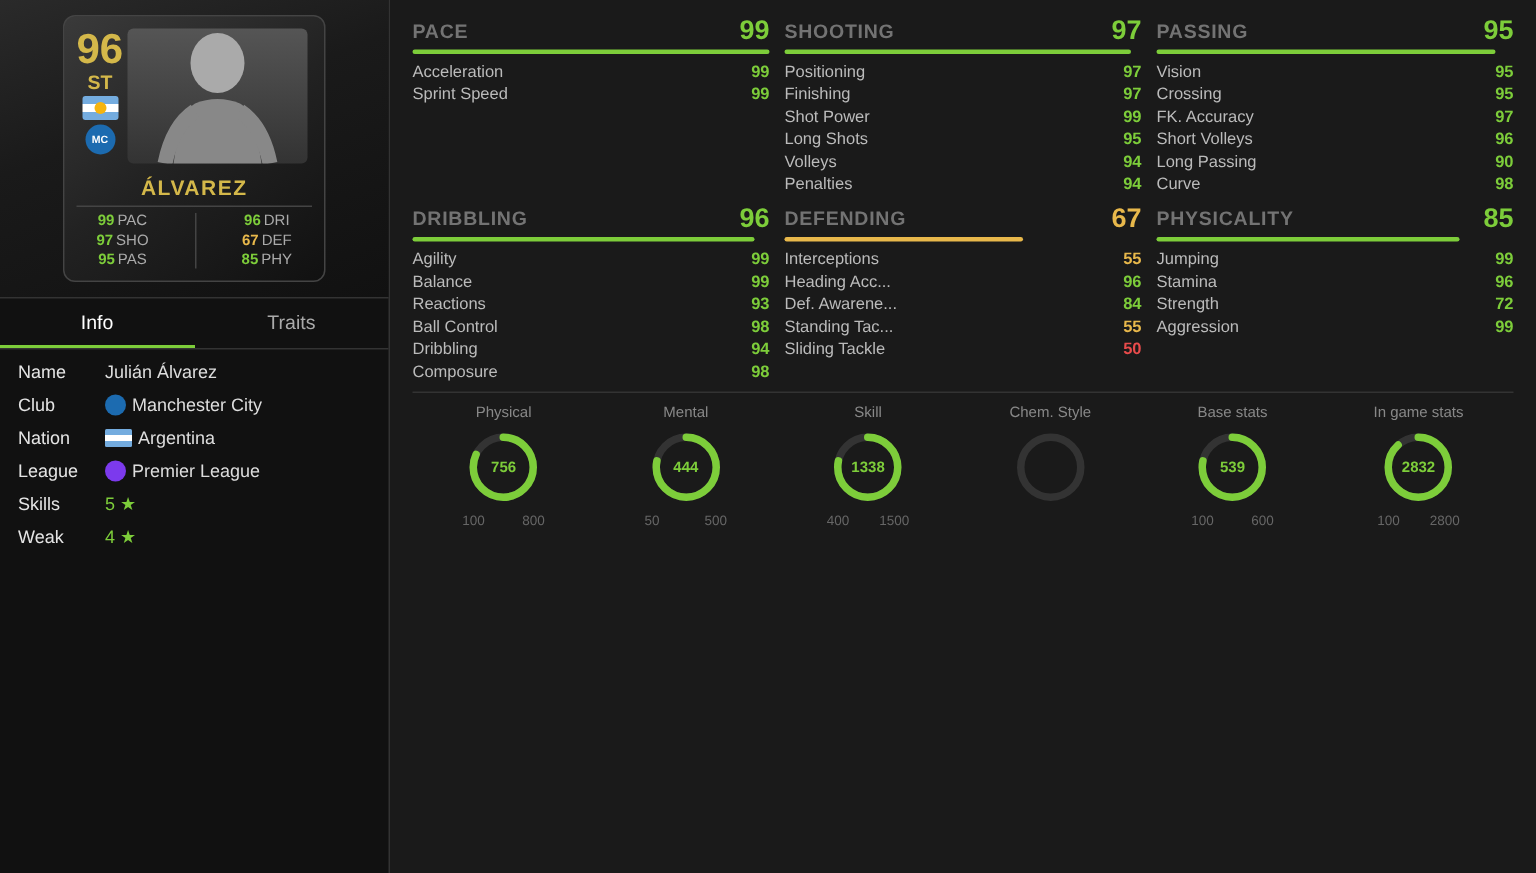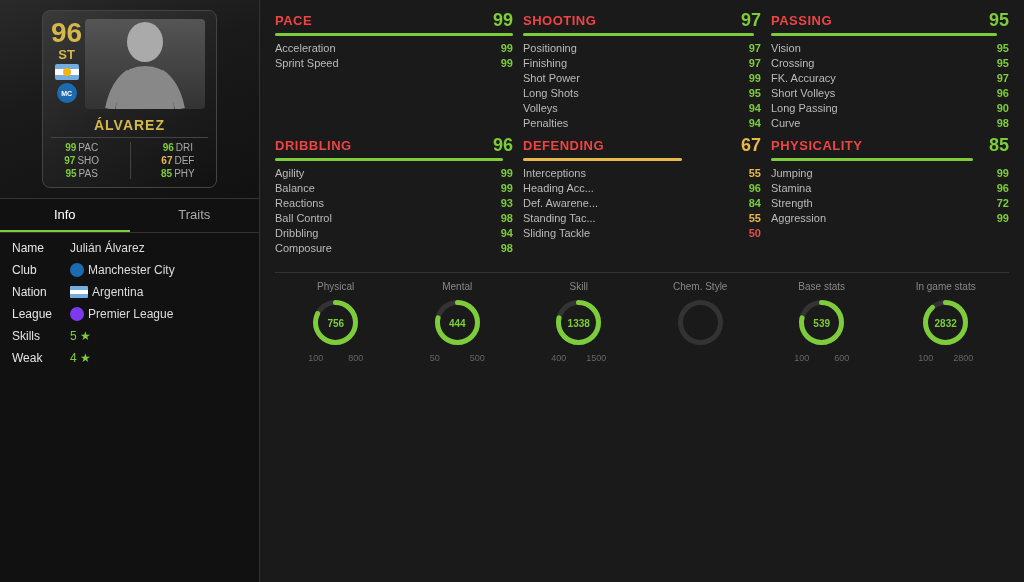--- a/index.html
+++ b/index.html
@@ -254,21 +254,21 @@
     .cat-header {
       display: flex;
       justify-content: space-between;
       align-items: center;
       margin-bottom: 2px;
     }
 
     .cat-name {
       font-size: 13px;
       font-weight: bold;
-      color: #ef4444;
+      color: #737373;
       letter-spacing: 0.5px;
     }
 
     .cat-val {
       font-size: 18px;
       font-weight: bold;
     }
 
     .cat-val.green { color: #7dcd3a; }
     .cat-val.yellow { color: #e8b84b; }
@@ -299,21 +299,21 @@
       font-weight: bold;
     }
 
     .sub-stat-val.green { color: #7dcd3a; }
     .sub-stat-val.yellow { color: #e8b84b; }
     .sub-stat-val.red { color: #e84b4b; }
 
     .charts-row {
       display: flex;
       justify-content: space-around;
-      margin-top: 12px;
+      margin-top: 1px;
       padding-top: 8px;
       border-top: 1px solid #333;
     }
 
     .chart-item {
       display: flex;
       flex-direction: column;
       align-items: center;
       gap: 3px;
     }

